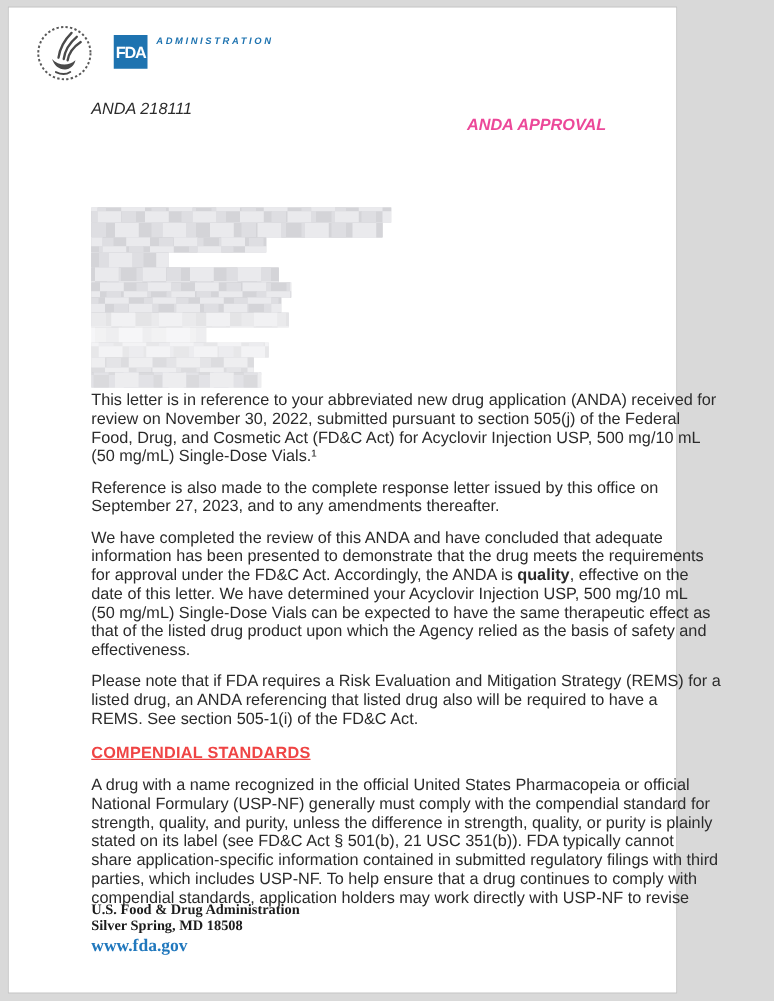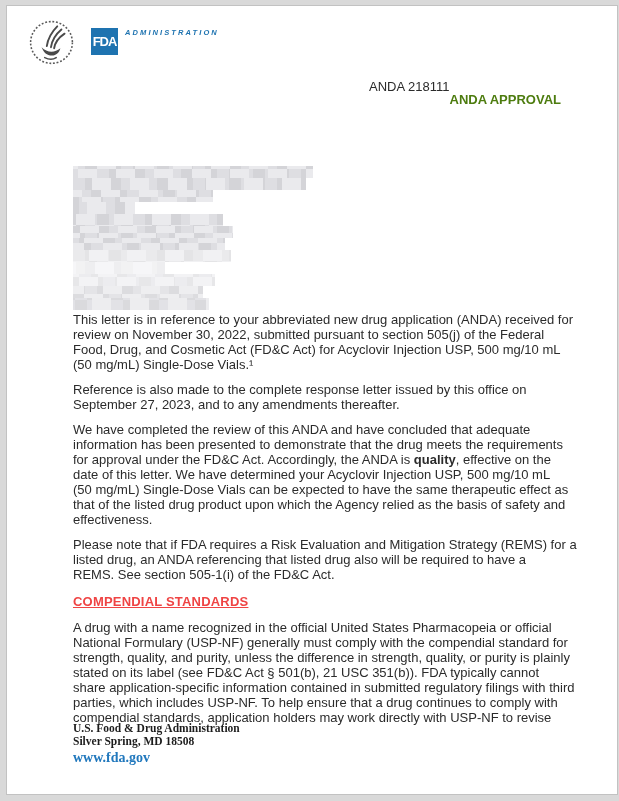--- a/index.html
+++ b/index.html
@@ -7,21 +7,21 @@
   body {
     width: 619px; height: 801px;
     background: #d9d9d9;
     font-family: "Liberation Sans", sans-serif;
     position: relative;
     overflow: hidden;
   }
   .page {
     position: absolute;
     left: 6px; top: 5px;
-    width: 612px; height: 790px;
+    width: 536px; height: 790px;
     background: #ffffff;
     border: 1px solid #c2c2c2;
   }
 
   
   .header { position: absolute; top: 11px; left: 21px; display: flex; align-items: flex-start; }
   .hhs-logo { width: 47px; height: 47px; margin-top: 2px; }
   .fda-lockup { display: flex; align-items: flex-start; margin-left: 16px; margin-top: 11px; }
   .fda-square {
     width: 27px; height: 27px;
@@ -30,23 +30,23 @@
     font-weight: 700;
     font-size: 13px;
     letter-spacing: -1px;
     display: flex; align-items: center; justify-content: center;
   }
   .fda-wordmark { margin-left: 7px; color: #1e73b0; }
   .fda-wordmark .line1 { font-size: 15px; font-weight: 700; letter-spacing: 0.2px; line-height: 17px; }
   .fda-wordmark .line2 { font-size: 7.5px; font-weight: 700; letter-spacing: 2.1px; line-height: 10px; font-style: italic; }
 
   
-  .ref-row { position: absolute; top: 73px; left: 66px; right: 56px; display: flex; justify-content: flex-end; align-items: flex-start; }
+  .ref-row { position: absolute; top: 73px; left: 66px; right: 56px; display: flex; justify-content: space-between; align-items: flex-start; font-style: italic; }
   .anda-number { font-size: 13px; color: #2b2b2b; }
-  .approval-label { font-size: 13px; font-weight: 700; color: #4d7c0f; margin-top: 13px; }
+  .approval-label { font-size: 13px; font-weight: 700; color: #ec4899; margin-top: 13px; }
 
   
   .redacted { position: absolute; top: 160px; left: 66px; }
   .rrow {
     height: 12px;
     background-image: repeating-conic-gradient(#c9c9ce 0% 25%, #dedee2 0% 50%),
                       repeating-conic-gradient(#d4d4d8 0% 25%, #eaeaed 0% 50%);
     background-size: 24px 24px, 38px 38px;
     background-blend-mode: lighten;
   }

